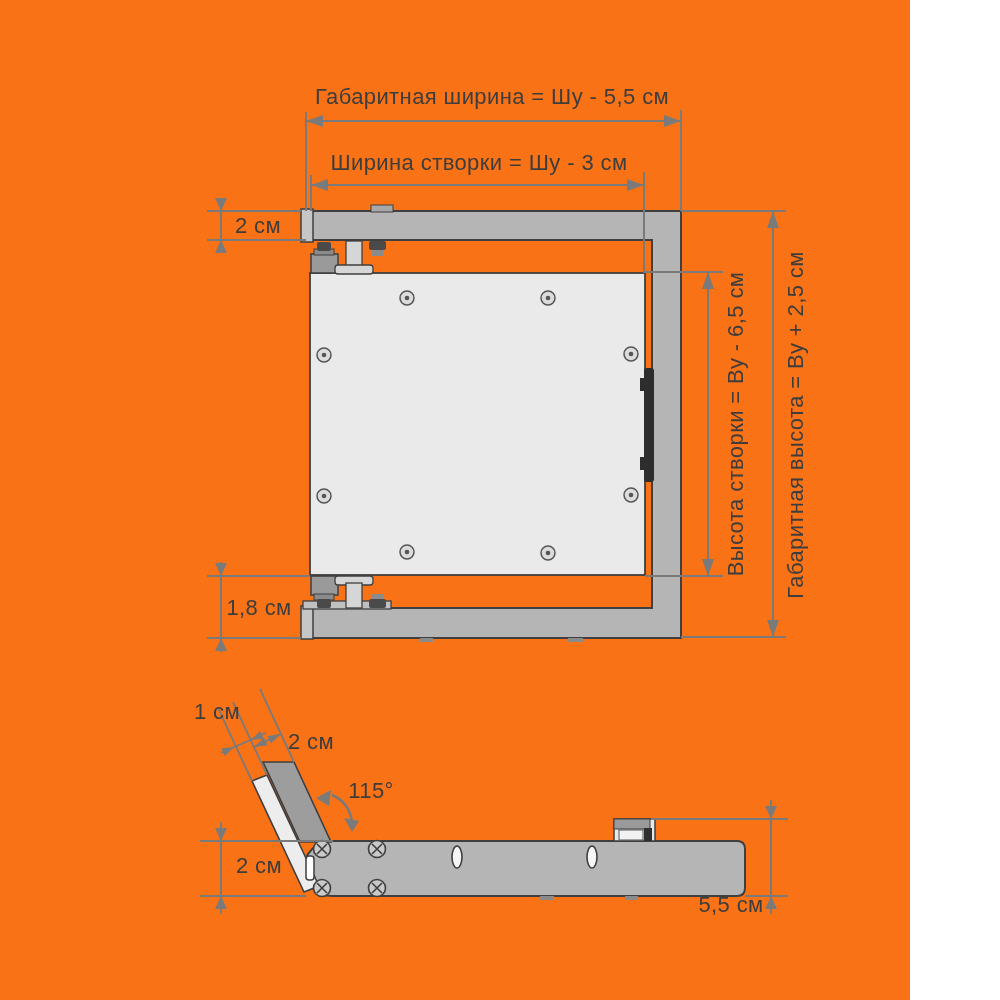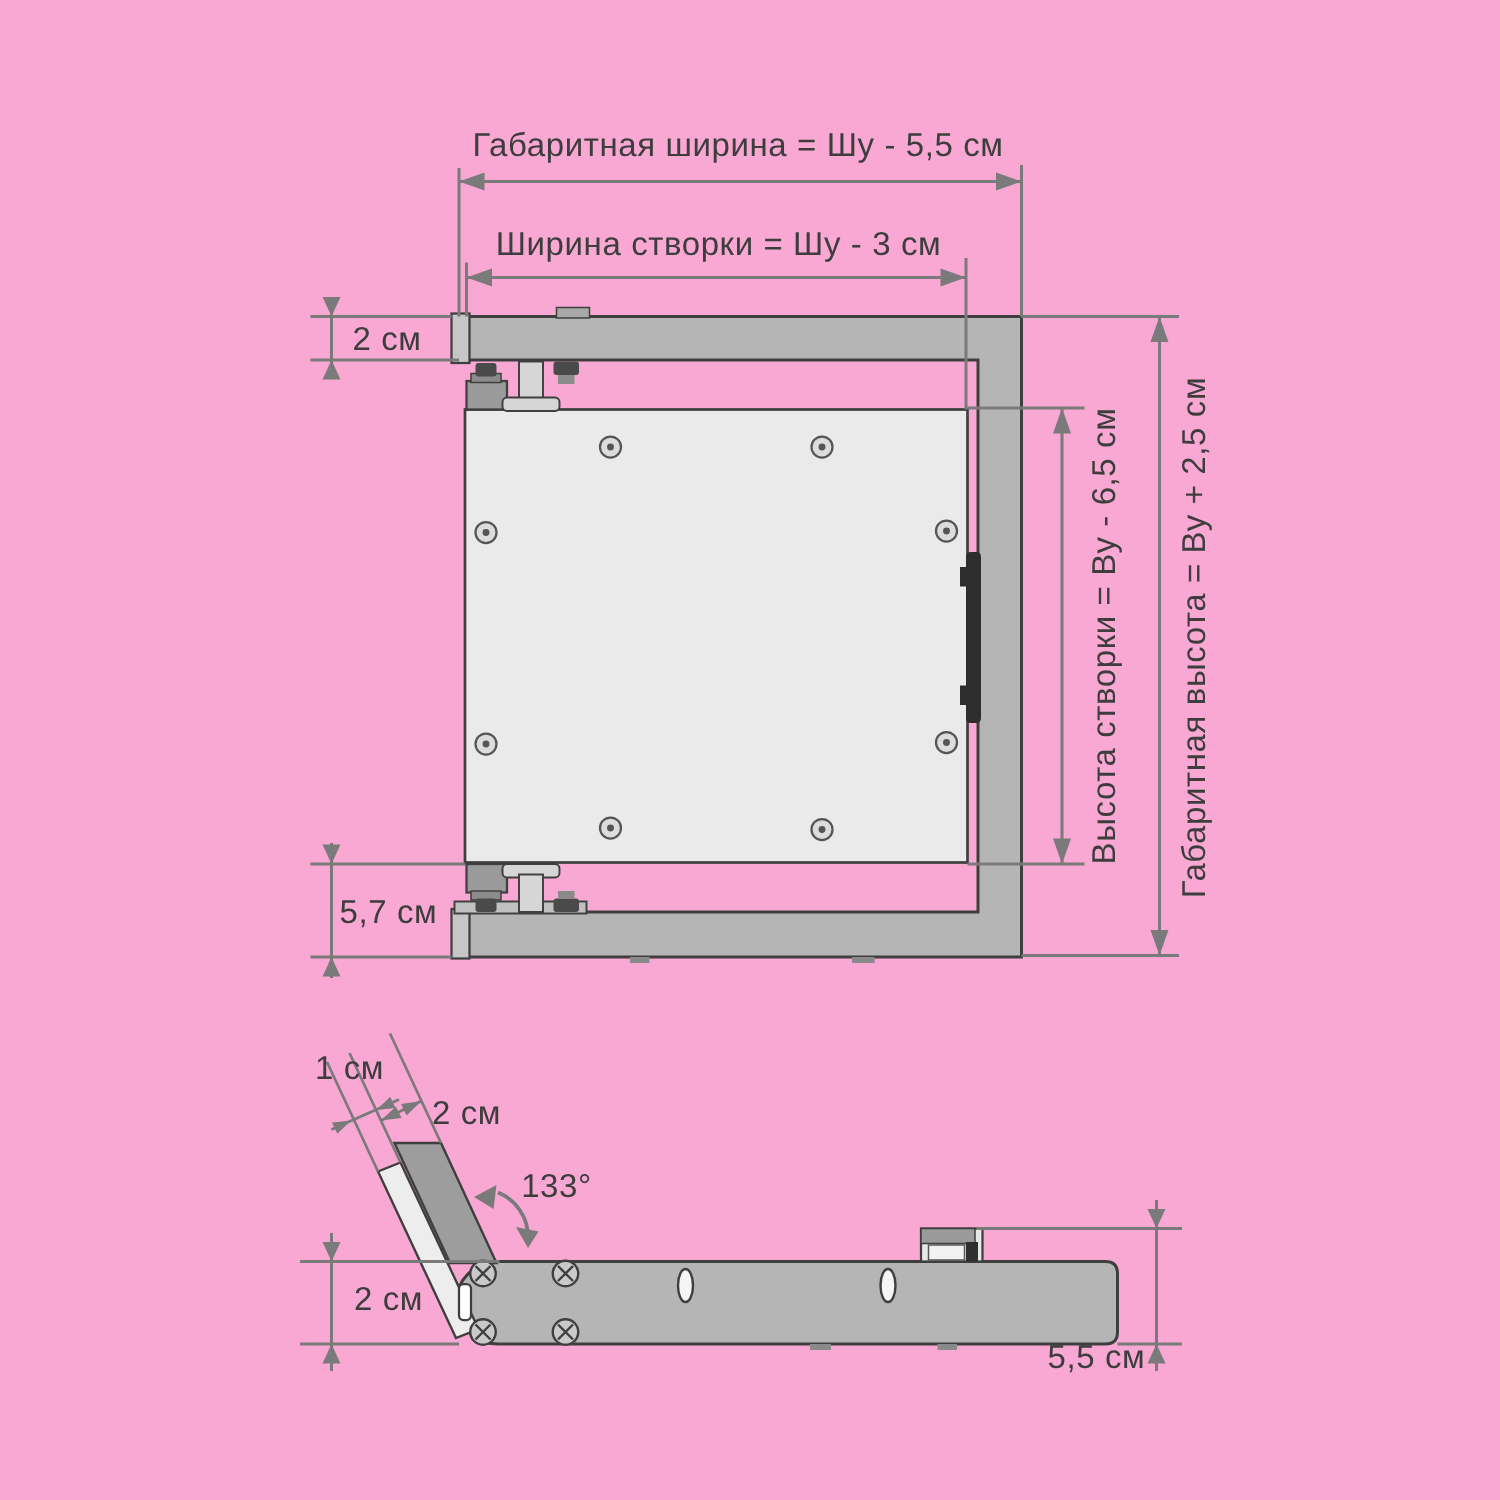--- a/index.html
+++ b/index.html
@@ -1,19 +1,19 @@
 <!DOCTYPE html>
 <html><head>
 <meta charset="utf-8">
 <style>
   html,body{margin:0;padding:0;background:#ffffff;}
   #canvas{
     position:relative;
-    width:1000px;height:1000px;
-    background:#f9a8d4;
+    width:910px;height:1000px;
+    background:#f97316;
     overflow:hidden;
     font-family:"Liberation Sans", sans-serif;
   }
   #drawing{position:absolute;left:0;top:0;}
   .lbl{
     position:absolute;
     font-size:22px;
     line-height:1;
     color:#3d3d3d;
     letter-spacing:0.4px;
@@ -220,23 +220,23 @@
       <path d="M332,795 A32,32 0 0 1 352,824" fill="none" stroke-width="2.5"></path>
       <polygon points="316,798 331,790 329,806" stroke="none"></polygon>
       <polygon points="352,832 344,818 359,821" stroke="none"></polygon>
     </g>
   </g>
 </svg>
 
 <div class="lbl" style="left:492px;top:97px;">Габаритная ширина = Шу - 5,5 см</div>
 <div class="lbl" style="left:479px;top:163px;">Ширина створки = Шу - 3 см</div>
 <div class="lbl" style="left:258px;top:226px;">2 см</div>
-<div class="lbl" style="left:259px;top:608px;">5,7 см</div>
+<div class="lbl" style="left:259px;top:608px;">1,8 см</div>
 <div class="lbl rot" style="left:736px;top:424px;">Высота створки = Ву - 6,5 см</div>
 <div class="lbl rot" style="left:796px;top:425px;">Габаритная высота = Ву + 2,5 см</div>
 
-<div class="lbl" style="left:217px;top:712px;margin-left:16px;">1 см</div>
+<div class="lbl" style="left:217px;top:712px;">1 см</div>
 <div class="lbl" style="left:311px;top:742px;">2 см</div>
-<div class="lbl" style="left:371px;top:791px;">133°</div>
+<div class="lbl" style="left:371px;top:791px;">115°</div>
 <div class="lbl" style="left:259px;top:866px;">2 см</div>
 <div class="lbl" style="left:731px;top:857px;margin-top:48px;">5,5 см</div>
 
 </div>
 
 </body></html>

